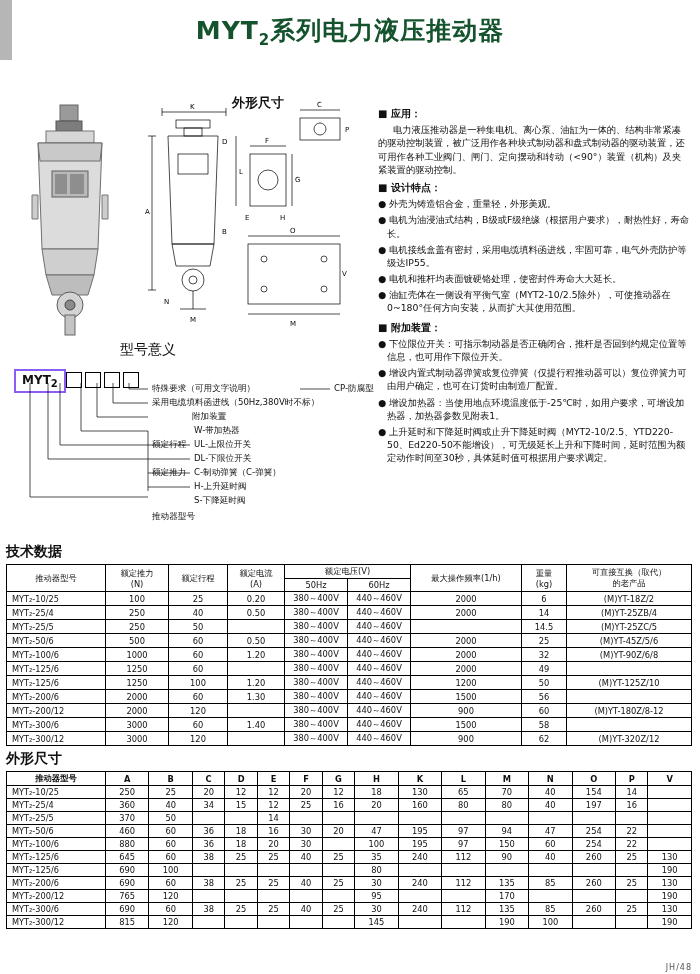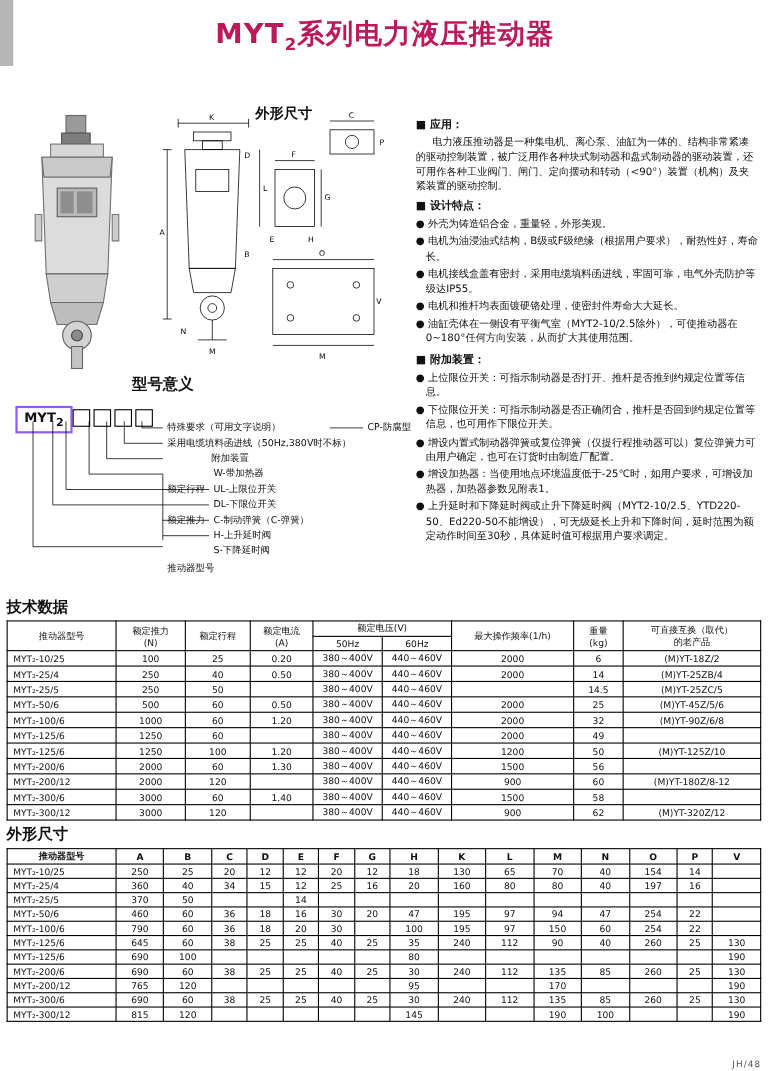--- a/index.html
+++ b/index.html
@@ -3,40 +3,40 @@
 <meta charset="utf-8">
 <style>
   html,body{margin:0;padding:0;}
   body{
     width:700px;height:974px;background:#ffffff;
     font-family:"DejaVu Sans","Liberation Sans",sans-serif;
     color:#111;position:relative;overflow:hidden;
   }
   .page{position:relative;width:700px;height:974px;}
   .title{
-    text-align:center;font-size:25px;font-weight:bold;color:#be185d;
+    text-align:center;font-size:25px;font-weight:bold;color:#14532d;
     letter-spacing:1px;padding-top:14px;
   }
   .title sub{font-size:15px;}
   .topband{position:absolute;left:0;top:0;width:12px;height:60px;background:#b6b6b6;}
 
   
   .topsec{position:relative;height:290px;}
   .photo{position:absolute;left:8px;top:50px;width:130px;height:240px;}
   .dims{position:absolute;left:140px;top:45px;width:215px;height:250px;}
   .dimtitle{position:absolute;left:232px;top:45px;font-size:13px;font-weight:bold;}
   .rightcol{position:absolute;left:378px;top:54px;width:312px;font-size:9.3px;line-height:1.42;}
   .rightcol h4{margin:4px 0 2px 0;font-size:10px;font-weight:bold;}
   .rightcol p{margin:0 0 5px 0;text-indent:1.6em;}
   .rightcol ul{margin:0 0 6px 0;padding:0;list-style:none;}
   .rightcol li{margin:0 0 3px 0;padding-left:9px;text-indent:-9px;}
 
   
   .modelsec{position:relative;height:200px;}
-  .modeltitle{position:absolute;left:120px;top:2px;font-size:14px;font-weight:bold;text-align:center;}
+  .modeltitle{position:absolute;left:120px;top:2px;font-size:14px;font-weight:normal;text-align:center;}
   .mybox{position:absolute;left:14px;top:30px;font-size:12px;font-weight:bold;border:2px solid #8b5cf6;padding:2px 6px;}
   .sqrow{position:absolute;left:66px;top:30px;}
   .sq{display:inline-block;width:14px;height:14px;border:1px solid #000;margin-right:3px;vertical-align:middle;}
   .leaders{position:absolute;left:0;top:0;width:700px;height:200px;}
   .lbl{position:absolute;font-size:8.6px;white-space:nowrap;}
 
   
   .sectitle{font-size:14px;font-weight:bold;margin:4px 0 3px 6px;}
   table{border-collapse:collapse;font-size:8.3px;margin-left:6px;}
   td,th{border:1px solid #000;text-align:center;padding:1px 2px;font-weight:normal;}
@@ -148,21 +148,20 @@
       <ul>
         <li>● 外壳为铸造铝合金，重量轻，外形美观。</li>
         <li>● 电机为油浸油式结构，B级或F级绝缘（根据用户要求），耐热性好，寿命长。</li>
         <li>● 电机接线盒盖有密封，采用电缆填料函进线，牢固可靠，电气外壳防护等级达IP55。</li>
         <li>● 电机和推杆均表面镀硬铬处理，使密封件寿命大大延长。</li>
         <li>● 油缸壳体在一侧设有平衡气室（MYT2-10/2.5除外），可使推动器在0~180°任何方向安装，从而扩大其使用范围。</li>
       </ul>
 
       <h4>■ 附加装置：</h4>
       <ul>
-        <li>● 上位限位开关：可指示制动器是否打开、推杆是否推到约规定位置等信息。</li>
         <li>● 下位限位开关：可指示制动器是否正确闭合，推杆是否回到约规定位置等信息，也可用作下限位开关。</li>
         <li>● 增设内置式制动器弹簧或复位弹簧（仅提行程推动器可以）复位弹簧力可由用户确定，也可在订货时由制造厂配置。</li>
         <li>● 增设加热器：当使用地点环境温度低于-25℃时，如用户要求，可增设加热器，加热器参数见附表1。</li>
         <li>● 上升延时和下降延时阀或止升下降延时阀（MYT2-10/2.5、YTD220-50、Ed220-50不能增设），可无级延长上升和下降时间，延时范围为额定动作时间至30秒，具体延时值可根据用户要求调定。</li>
       </ul>
     </div>
   </div>
 
   <div class="modelsec">
     <div class="modeltitle">型号意义</div>
@@ -448,21 +447,21 @@
           <td>195</td>
           <td>97</td>
           <td>94</td>
           <td>47</td>
           <td>254</td>
           <td>22</td>
           <td></td>
         </tr>
         <tr>
           <td class="lead">MYT₂-100/6</td>
-          <td>790</td>
+          <td>880</td>
           <td>60</td>
           <td>36</td>
           <td>18</td>
           <td>20</td>
           <td>30</td>
           <td></td>
           <td>100</td>
           <td>195</td>
           <td>97</td>
           <td>150</td>

